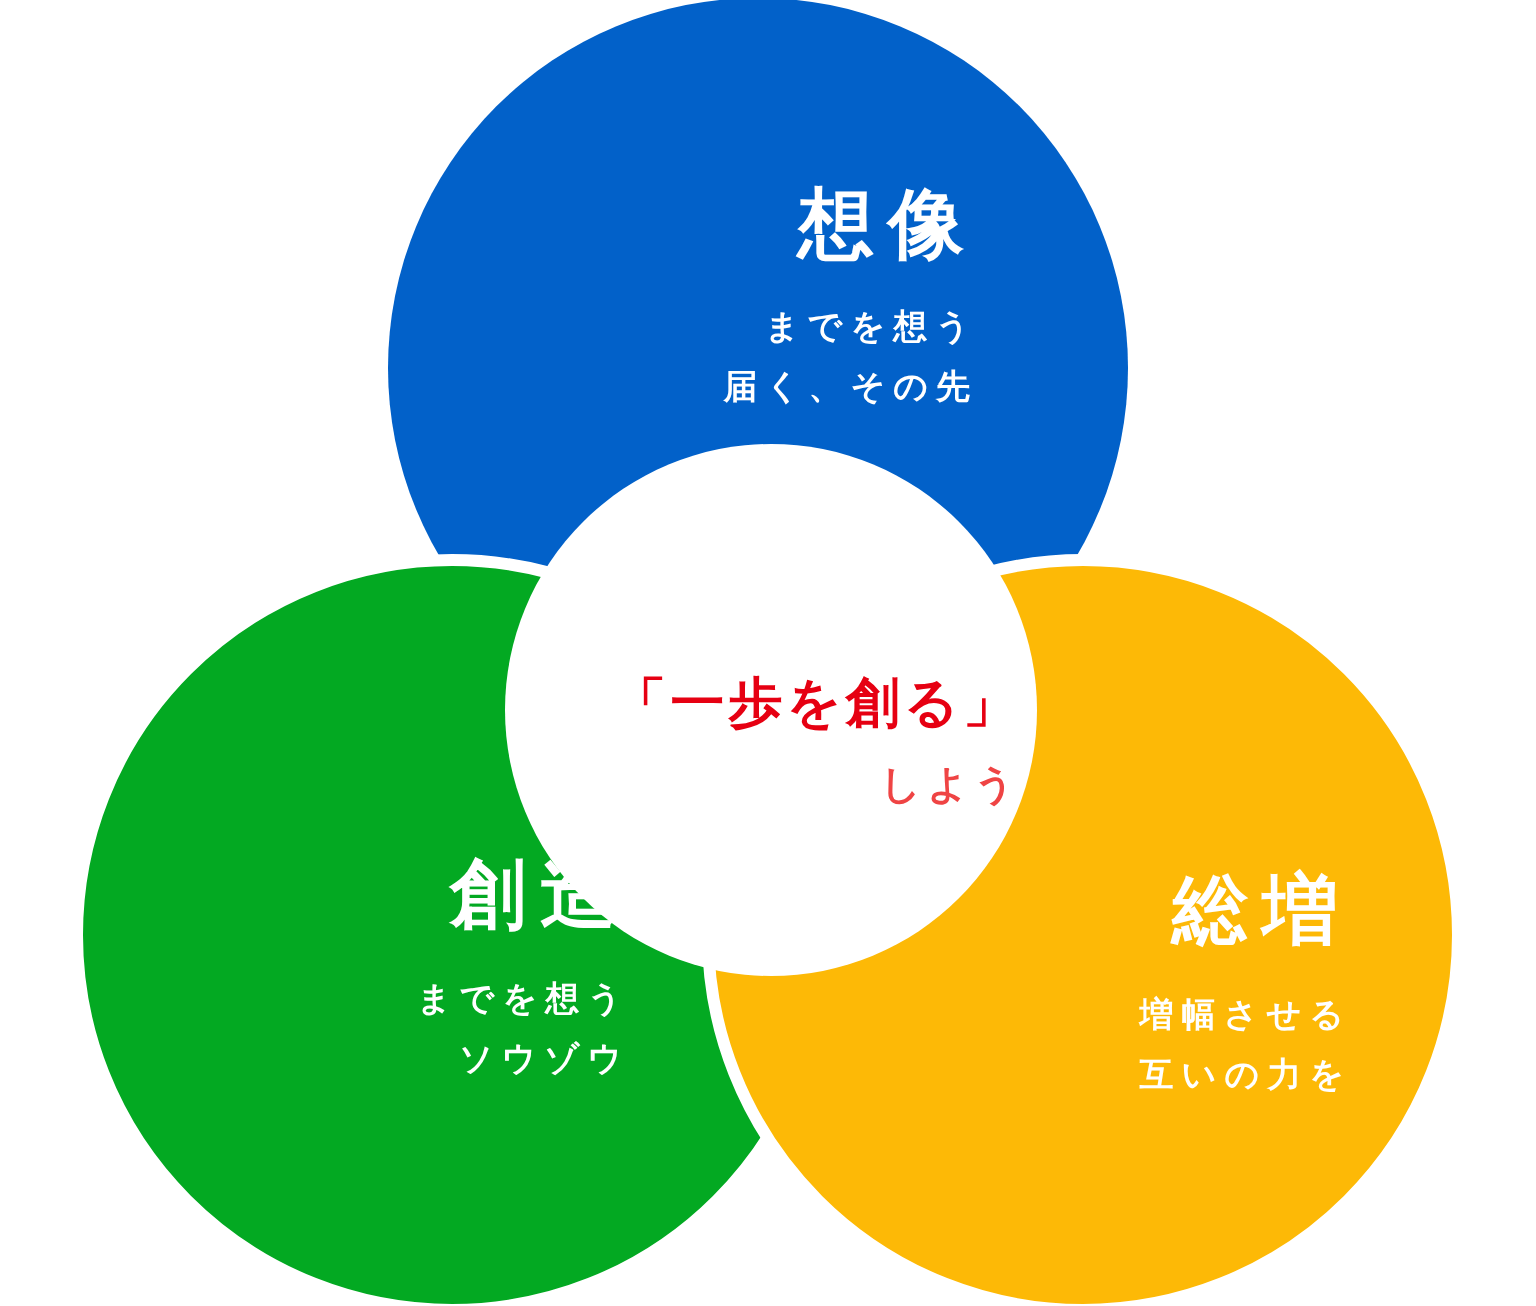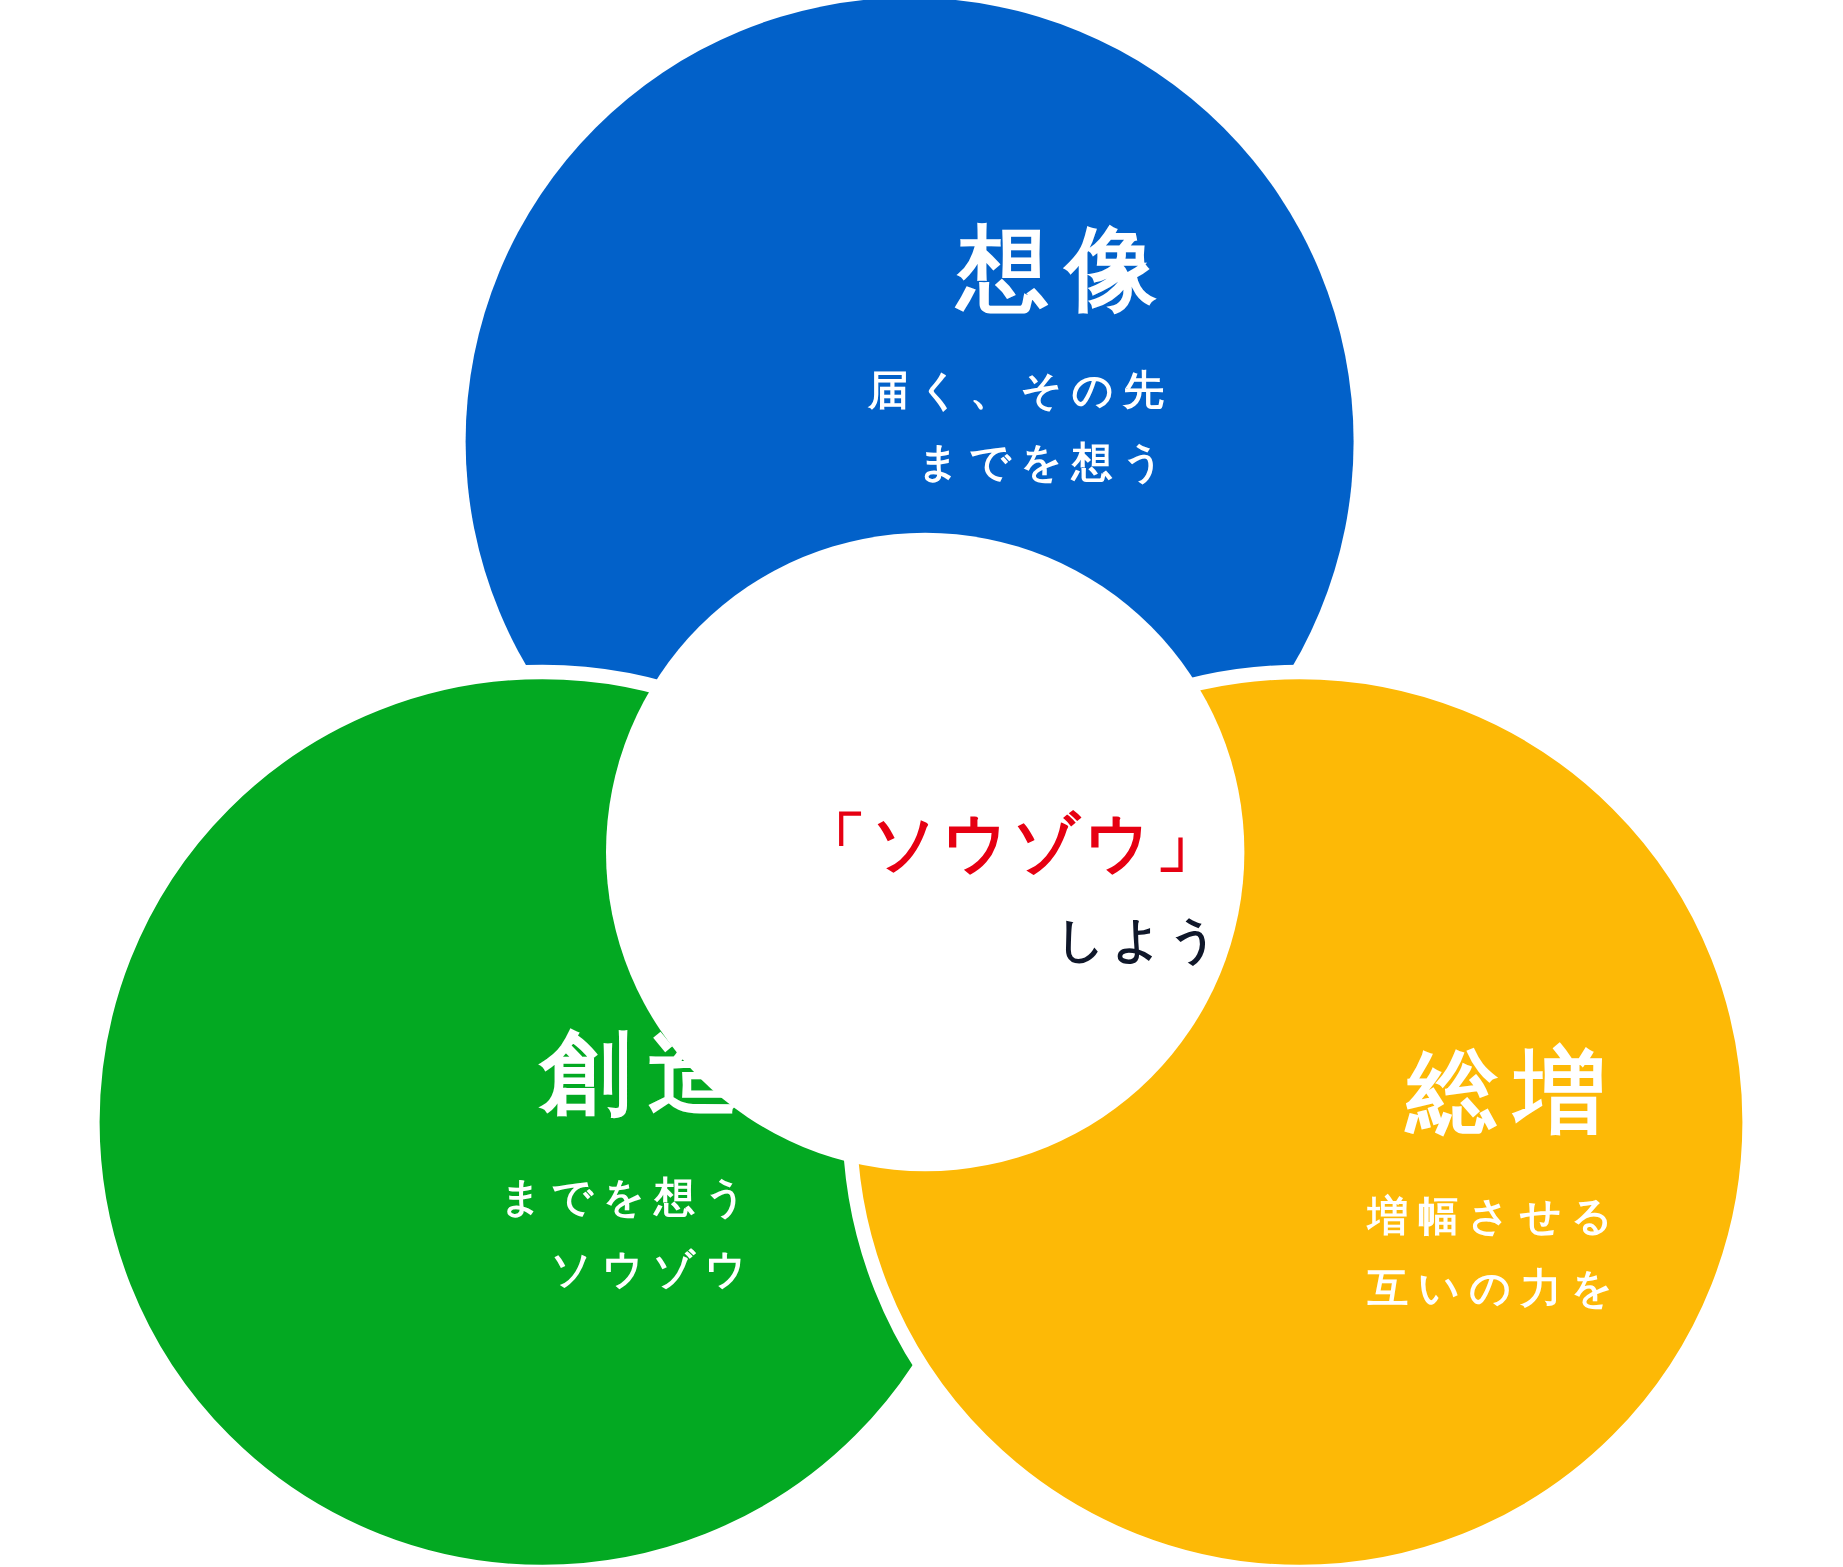--- a/index.html
+++ b/index.html
@@ -19,35 +19,35 @@
 
 <div class="circle" style="left:71px; top:554px; width:762px; height:762px; background:#03A922; border:12px solid #ffffff;"></div>
 
 <div class="circle" style="left:702px; top:554px; width:762px; height:762px; background:#FDB906; border:12px solid #ffffff;"></div>
 
 <div class="circle" style="left:505px; top:444px; width:532px; height:532px; background:#ffffff;"></div>
 
 <div class="label" style="left:558px; top:186px; width:420px;">
   <div class="title">想像</div>
   <div style="height:34px;"></div>
+  <div class="sub">までを想う</div>
   <div class="sub">届く、その先</div>
-  <div class="sub">までを想う</div>
 </div>
 
 <div class="label" style="left:210px; top:856px; width:420px;">
   <div class="title">創造</div>
   <div style="height:36px;"></div>
   <div class="sub">までを想う</div>
   <div class="sub">ソウゾウ</div>
 </div>
 
 <div class="label" style="left:932px; top:856px; width:420px;margin-top:16px;">
   <div class="title">総増</div>
   <div style="height:36px;"></div>
   <div class="sub">増幅させる</div>
   <div class="sub">互いの力を</div>
 </div>
 
 <div class="label" style="left:521px; top:676px; width:500px;">
-  <div class="center-title" style="color:#E60012;">「ソウゾウ」</div>
+  <div class="center-title" style="color:#E60012;">「一歩を創る」</div>
   <div style="height:34px;"></div>
-  <div class="center-sub" style="color:#0f172a;">しよう</div>
+  <div class="center-sub" style="color:#ef4444;">しよう</div>
 </div>
 
 </body></html>

